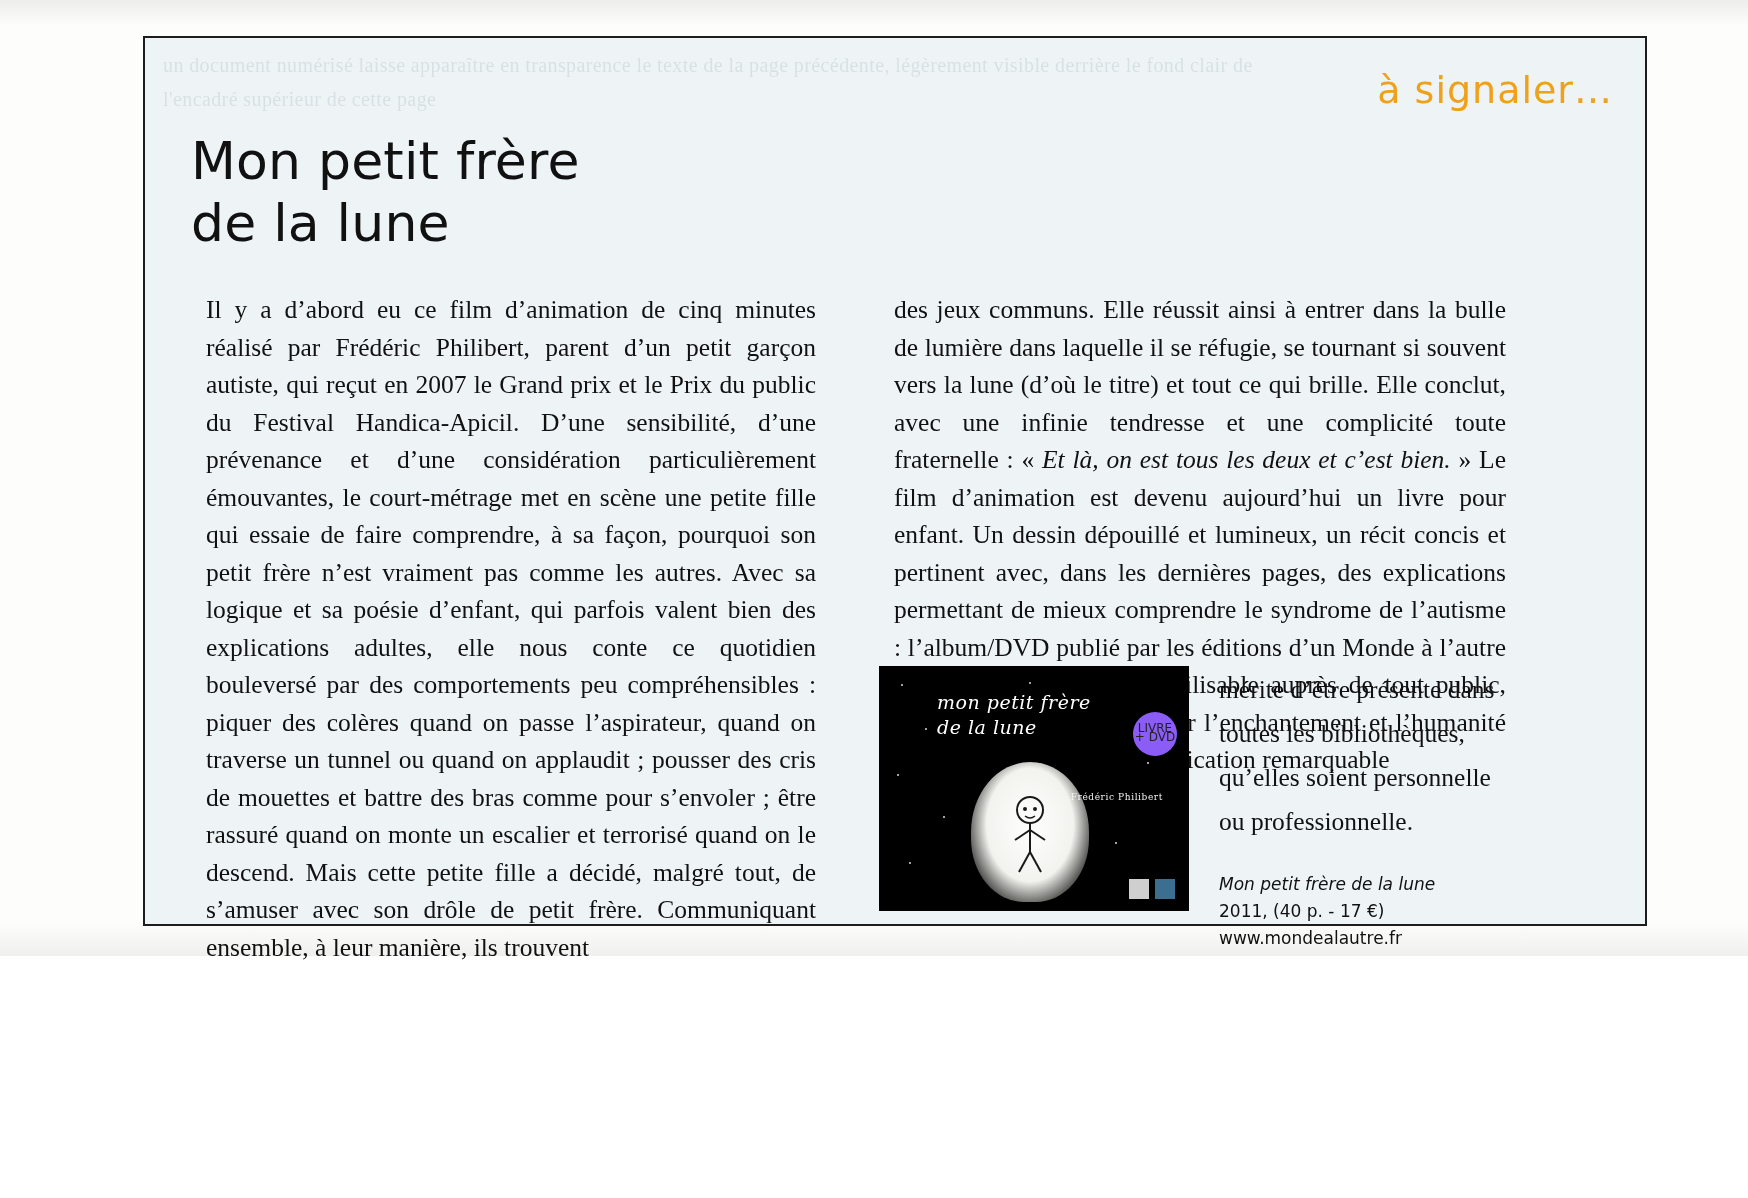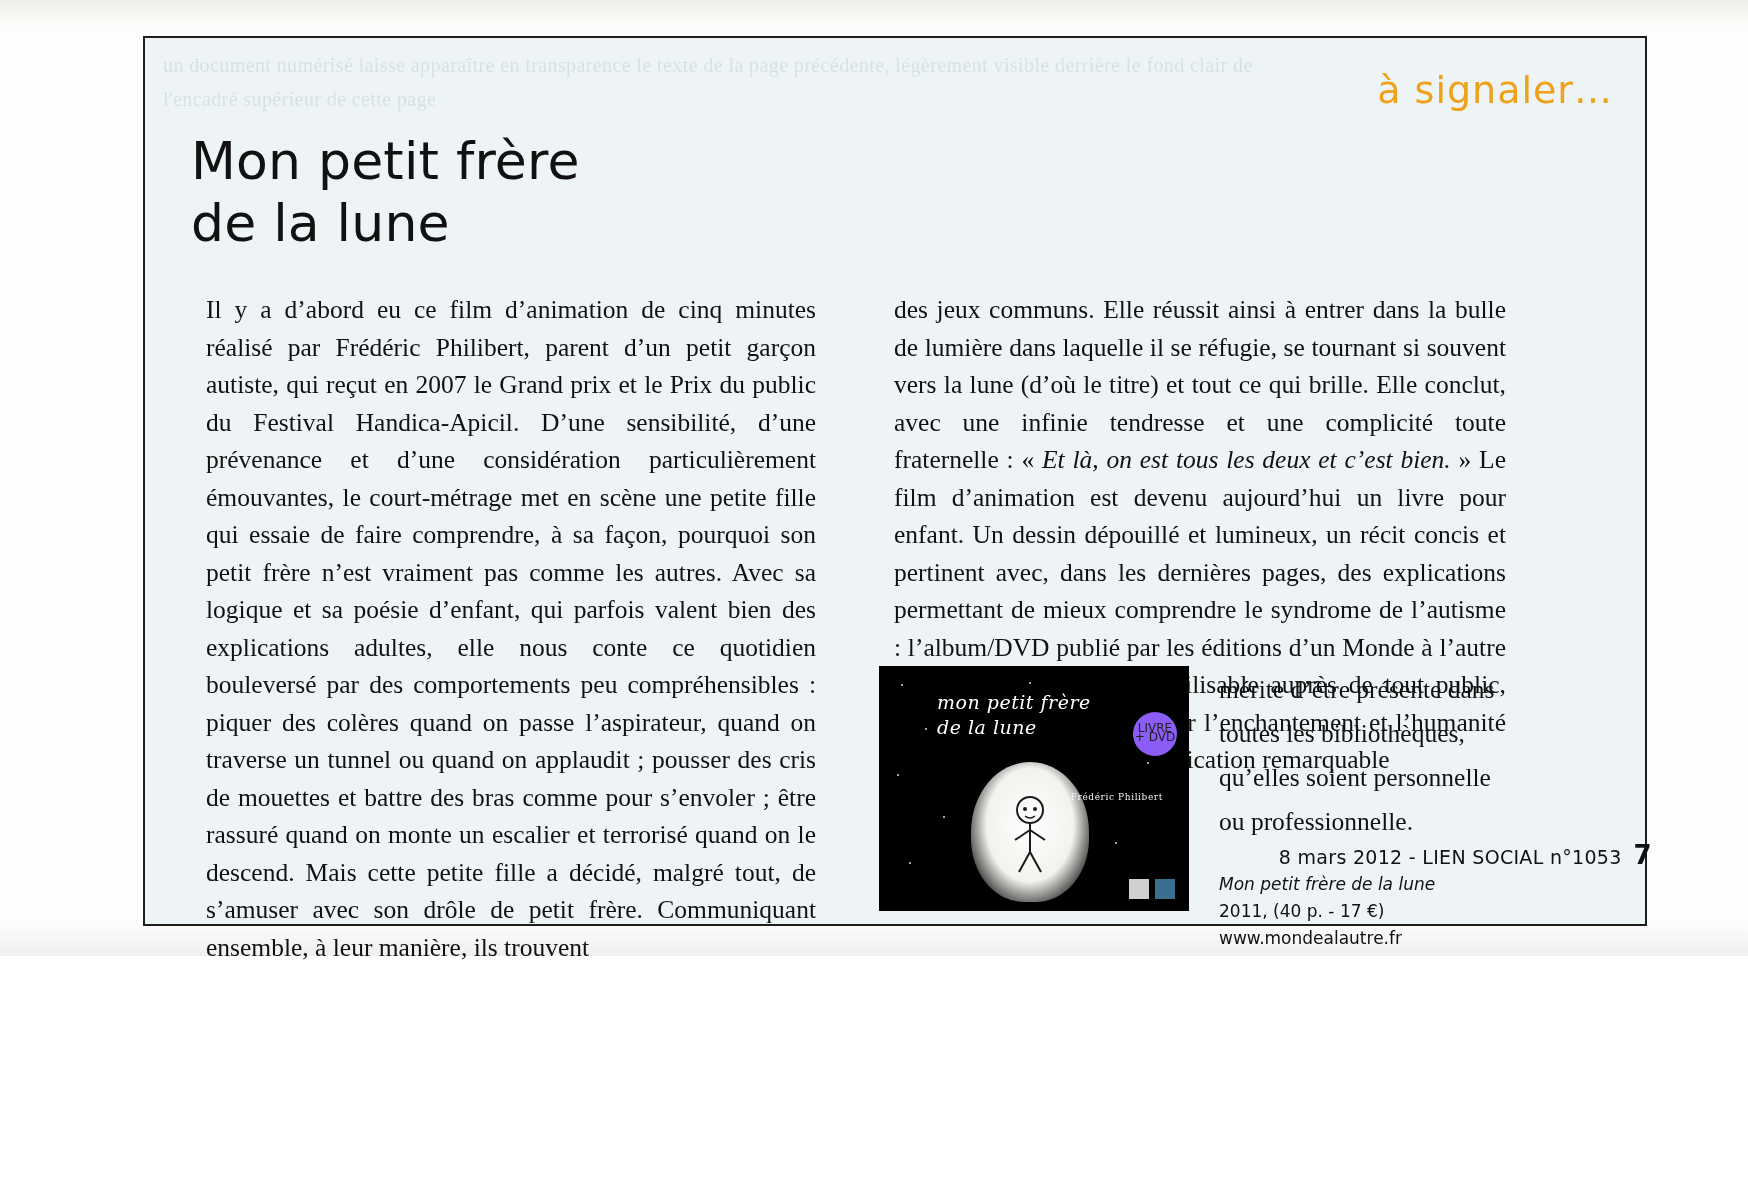--- a/index.html
+++ b/index.html
@@ -316,17 +316,13 @@
 
       <div class="credits">
         <div class="it">Mon petit frère de la lune</div>
         <div>2011, (40 p. - 17 €)</div>
         <div>www.mondealautre.fr</div>
       </div>
 
     </div>
   </div>
 
-  <div class="footer">
-    <span>8 mars 2012 - LIEN SOCIAL n°1053</span>
-    <span class="pageno">7</span>
-  </div>
 </div>
 
 </body></html>

